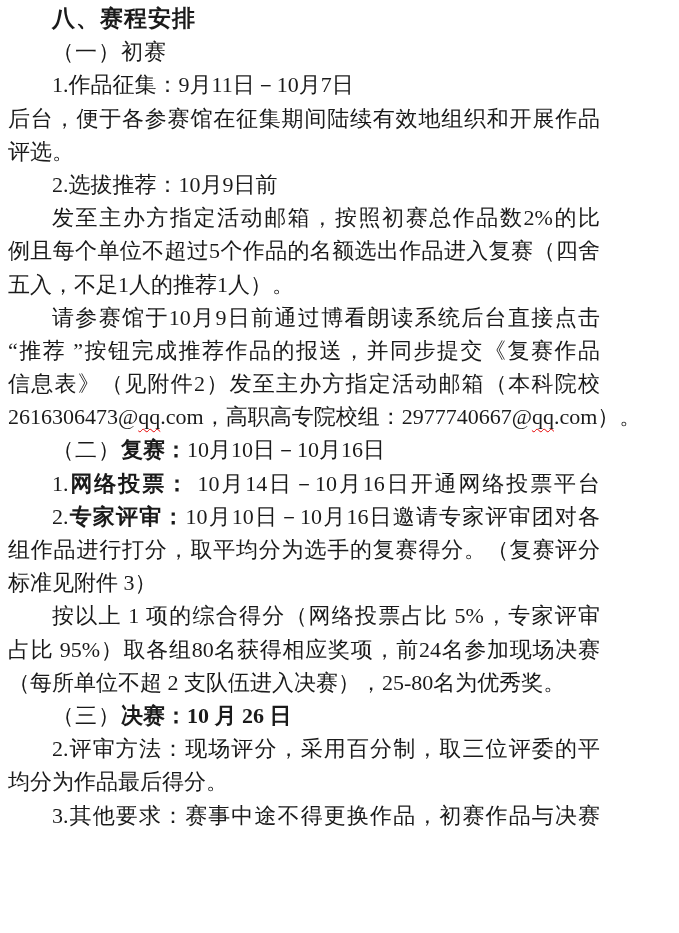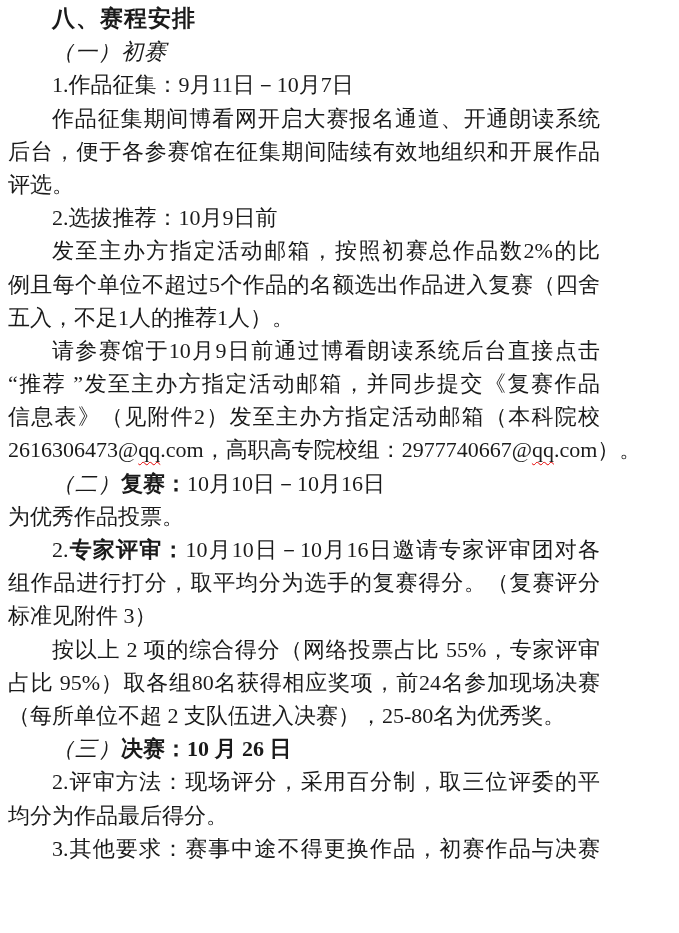--- a/index.html
+++ b/index.html
@@ -37,53 +37,52 @@
   .line.indent {
     padding-left: 44px;
   }
   .line.heading {
     font-family: "Liberation Sans", "DejaVu Sans", sans-serif;
     font-weight: bold;
     font-size: 23px;
     letter-spacing: 1px;
   }
   .seg-bold { font-weight: bold; }
-  .seg-kaiti { font-style: italic; letter-spacing: 1px; margin-top: 21px; }
+  .seg-kaiti { letter-spacing: 1px; margin-top: 21px; }
   .seg-squiggle {
     text-decoration-line: underline;
     text-decoration-style: wavy;
     text-decoration-color: #e60000;
     text-decoration-thickness: 1px;
     text-underline-offset: 4px;
     text-decoration-skip-ink: none;
   }
 </style>
 </head>
 <body>
 
 <div class="page" style="background: rgb(255, 255, 255); color: rgb(26, 26, 26);">
     <div class="line indent heading"><span class="seg-bold">八、赛程安排</span></div>
     <div class="line indent"><span class="seg-kaiti">（一）初赛</span></div>
     <div class="line indent"><span>1.作品征集：9月11日－10月7日</span></div>
-    <div class="line indent fill"><span>作品征集期间博看网开启大赛报名通道、开通朗读系统</span></div>
     <div class="line fill"><span>后台，便于各参赛馆在征集期间陆续有效地组织和开展作品</span></div>
     <div class="line"><span>评选。</span></div>
     <div class="line indent"><span>2.选拔推荐：10月9日前</span></div>
     <div class="line indent fill"><span>发至主办方指定活动邮箱，按照初赛总作品数2%的比</span></div>
     <div class="line fill"><span>例且每个单位不超过5个作品的名额选出作品进入复赛（四舍</span></div>
     <div class="line"><span>五入，不足1人的推荐1人）。</span></div>
     <div class="line indent fill"><span>请参赛馆于10月9日前通过博看朗读系统后台直接点击</span></div>
-    <div class="line fill"><span>“推荐 ”发至主办方指定活动邮箱，并同步提交《复赛作品</span></div>
+    <div class="line fill"><span>“推荐 ”按钮完成推荐作品的报送，并同步提交《复赛作品</span></div>
     <div class="line fill"><span>信息表》（见附件2）发至主办方指定活动邮箱（本科院校组：</span></div>
     <div class="line"><span>2616306473@</span><span class="seg-squiggle">qq</span><span>.com，高职高专院校组：2977740667@</span><span class="seg-squiggle">qq</span><span>.com）。</span></div>
     <div class="line indent"><span class="seg-kaiti">（二）</span><span class="seg-bold">复赛：</span><span>10月10日－10月16日</span></div>
-    <div class="line"><span>为优秀作品投票。</span></div>
+    <div class="line indent fill"><span>1.</span><span class="seg-bold">网络投票：</span><span> 10月14日－10月16日开通网络投票平台</span></div>
     <div class="line indent fill"><span>2.</span><span class="seg-bold">专家评审：</span><span>10月10日－10月16日邀请专家评审团对各</span></div>
     <div class="line fill"><span>组作品进行打分，取平均分为选手的复赛得分。（复赛评分</span></div>
     <div class="line"><span>标准见附件 3）</span></div>
-    <div class="line indent fill"><span>按以上 2 项的综合得分（网络投票占比 55%，专家评审</span></div>
+    <div class="line indent fill"><span>按以上 1 项的综合得分（网络投票占比 5%，专家评审</span></div>
     <div class="line fill"><span>占比 95%）取各组80名获得相应奖项，前24名参加现场决赛</span></div>
     <div class="line"><span>（每所单位不超 2 支队伍进入决赛），25-80名为优秀奖。</span></div>
     <div class="line indent"><span class="seg-kaiti">（三）</span><span class="seg-bold">决赛：10 月 26 日</span></div>
     <div class="line indent fill"><span>2.评审方法：现场评分，采用百分制，取三位评委的平</span></div>
     <div class="line"><span>均分为作品最后得分。</span></div>
     <div class="line indent fill"><span>3.其他要求：赛事中途不得更换作品，初赛作品与决赛</span></div>
   </div>
 
 </body></html>

